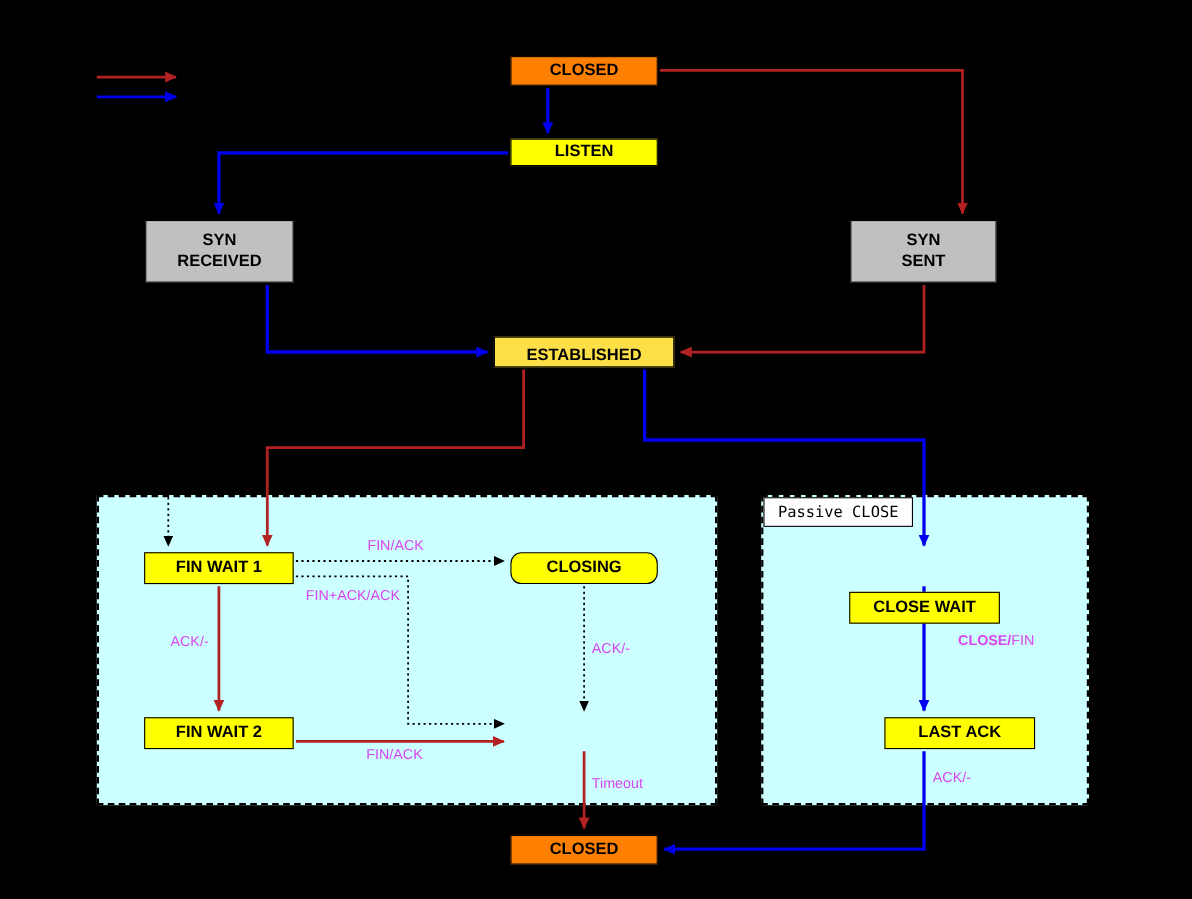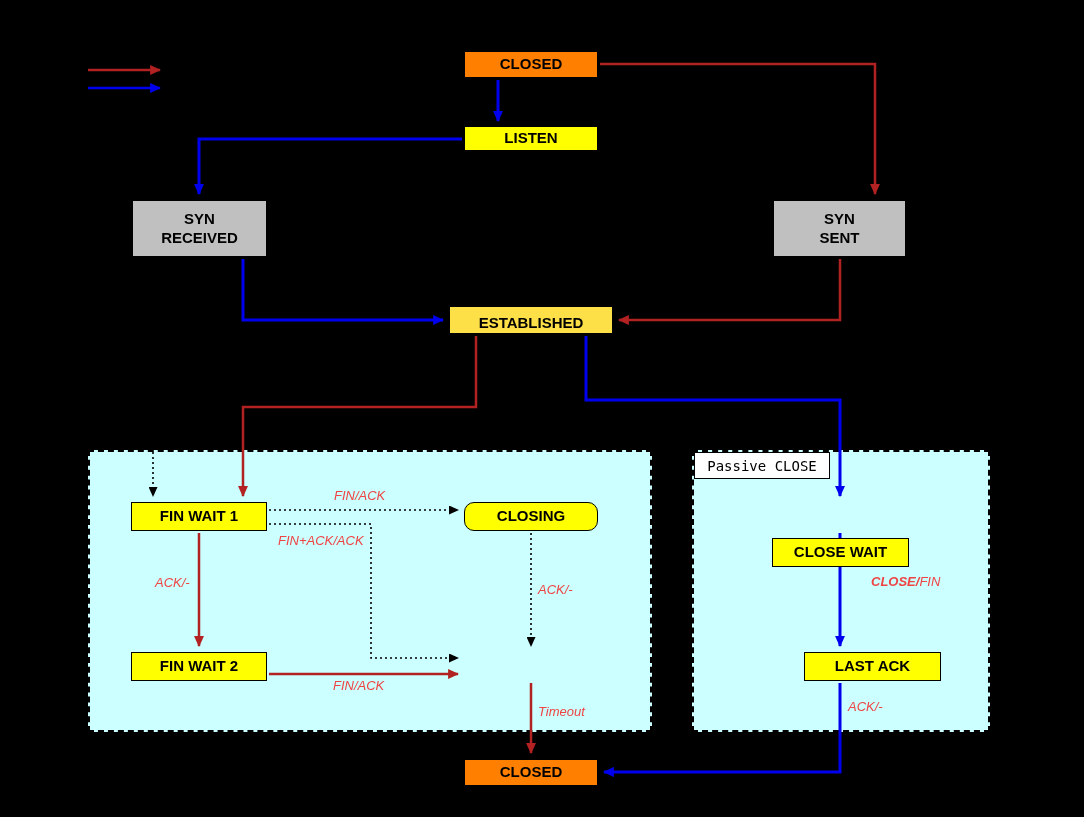--- a/index.html
+++ b/index.html
@@ -32,24 +32,23 @@
   .region-label{
     position:absolute;
     display:flex;align-items:center;justify-content:center;
     background:#ffffff;border:1px solid #000;
     font-family:"DejaVu Sans Mono",monospace;
     font-size:14px;color:#000;box-sizing:border-box;
     z-index:3;
   }
   .edge-label{
     position:absolute;
-    font-size:13px;color:#ef4444;
+    font-size:13px;color:#d946ef;
     white-space:nowrap;
     z-index:2;
-    font-style:italic;
   }
   .edge-label b{font-weight:bold;margin-left:23px;}
   
   .pos-closed-top   {left:464px;top:51px; width:134px;height:27px;}
   .pos-listen       {left:464px;top:126px;width:134px;height:25px;}
   .pos-syn-received {left:132px;top:200px;width:135px;height:57px;}
   .pos-syn-sent     {left:773px;top:200px;width:133px;height:57px;}
   .pos-established  {left:449px;top:306px;width:164px;height:28px;}
   .pos-fin-wait-1   {left:131px;top:502px;width:136px;height:29px;}
   .pos-closing      {left:464px;top:502px;width:134px;height:29px;border-radius:10px;}

